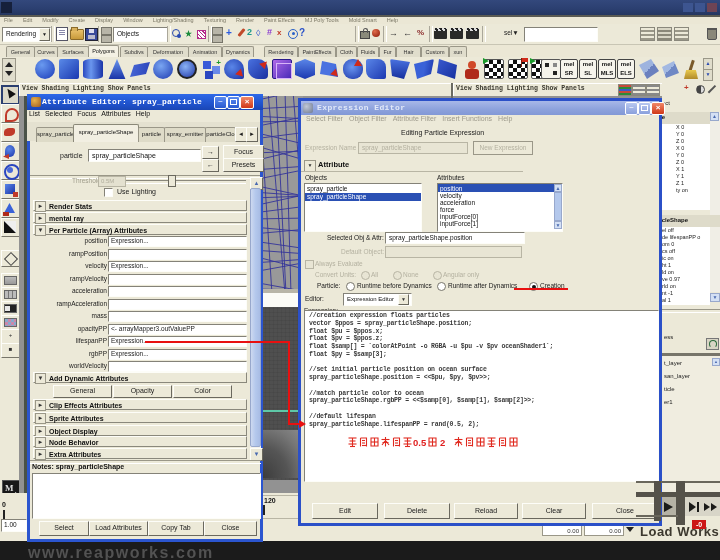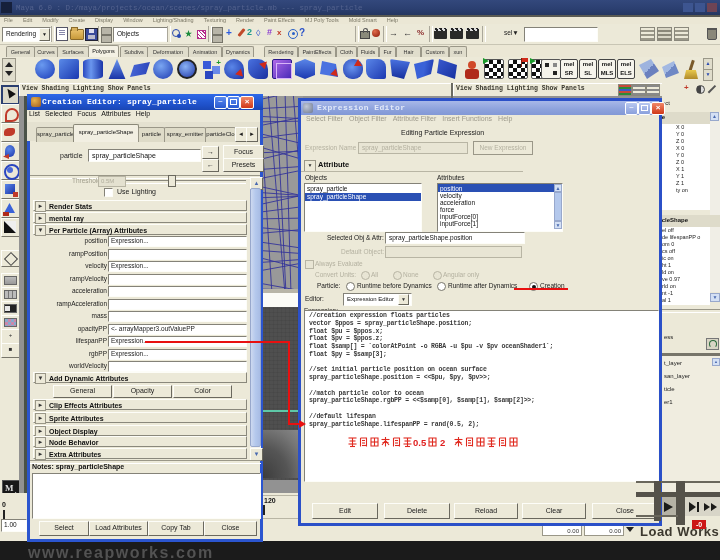--- a/index.html
+++ b/index.html
@@ -20,21 +20,20 @@
 .si{position:absolute;top:2px;width:20px;height:20px;border-radius:2px;}
 .mel{background:#f6f4ec;border:1px solid #444;box-sizing:border-box;font-size:6px;font-weight:bold;color:#111;text-align:center;line-height:9px;}
 .chtx{left:0px;font-size:5.5px;color:#222;white-space:nowrap;}
 .chtx2{left:2px;font-size:6px;color:#222;white-space:nowrap;}
 </style></head>
 <body>
 <div id="root">
 
 <div class="abs" style="left:0;top:0;width:720px;height:15px;background:linear-gradient(#33487c,#2b3f70 60%,#24365f);"></div>
 <div class="abs" style="left:1px;top:2px;width:11px;height:11px;background:#16203c;"></div>
-<div class="abs mono" style="left:16px;top:4px;font-size:7.5px;color:#53628e;white-space:nowrap;">Maya 6.0 : D:/maya/projects/ocean/scenes/spray_particle.mb --- spray_particle</div>
 <div class="abs" style="left:683px;top:3px;width:10px;height:9px;background:#3d5590;"></div>
 <div class="abs" style="left:695px;top:3px;width:10px;height:9px;background:#3d5590;"></div>
 <div class="abs" style="left:707px;top:3px;width:10px;height:9px;background:#6e4455;"></div>
 <div class="abs" style="left:0;top:15px;width:720px;height:2px;background:#5a5a52;"></div>
 
 <div class="abs" style="left:0;top:17px;width:720px;height:7px;font-size:5.5px;color:#7b7866;white-space:nowrap;">
 <span style="margin-left:4px;">File</span><span style="margin-left:10px;">Edit</span><span style="margin-left:10px;">Modify</span><span style="margin-left:10px;">Create</span><span style="margin-left:10px;">Display</span><span style="margin-left:10px;">Window</span><span style="margin-left:10px;">Lighting/Shading</span><span style="margin-left:10px;">Texturing</span><span style="margin-left:10px;">Render</span><span style="margin-left:10px;">Paint Effects</span><span style="margin-left:10px;">MJ Poly Tools</span><span style="margin-left:10px;">Mold Smart</span><span style="margin-left:10px;">Help</span>
 </div>
 
 <div class="abs" style="left:0;top:24px;width:720px;height:20px;background:#ece9d8;border-bottom:1px solid #c8c5b4;" id="statusline">
@@ -399,21 +398,21 @@
     <div class="abs" style="left:75px;top:22px;width:0;height:0;border-left:6px solid #1a1a18;border-top:4.5px solid transparent;border-bottom:4.5px solid transparent;"></div>
   </div>
   <div class="abs" style="left:640px;top:524px;width:80px;height:16px;font-size:13px;font-weight:bold;color:#3c382e;white-space:nowrap;z-index:45;letter-spacing:0.5px;">Load Works</div>
   <div class="abs" style="left:692px;top:520px;width:14px;height:9px;background:#cc1616;color:#fff;font-size:7px;font-weight:bold;text-align:center;line-height:9px;z-index:46;">-0</div>
 </div>
 
 <div class="abs" style="left:27px;top:94px;width:236px;height:448px;background:#ece9d8;border-left:3px solid #2b55cf;border-right:3px solid #2b55cf;border-bottom:3px solid #2b55cf;box-sizing:border-box;z-index:20;" id="ae">
 
   <div class="abs" style="left:-3px;top:0;width:236px;height:16px;background:linear-gradient(#2e68e8,#1e50c8 70%,#1a46b4);"></div>
   <div class="abs" style="left:1px;top:3px;width:10px;height:10px;background:radial-gradient(circle at 35% 35%,#e8b24a,#9a5a20);border-radius:2px;"></div>
-  <div class="abs mono" style="left:12px;top:3px;font-size:8px;font-weight:bold;color:#fff;white-space:nowrap;letter-spacing:0.2px;">Creation Editor: spray_particle</div>
+  <div class="abs mono" style="left:12px;top:3px;font-size:8px;font-weight:bold;color:#fff;white-space:nowrap;letter-spacing:0.2px;">Attribute Editor: spray_particle</div>
   <div class="abs" style="left:184px;top:2px;width:11px;height:11px;background:linear-gradient(#5a8af0,#2a5ad0);border:1px solid #fff;border-radius:2px;color:#fff;font-size:8px;line-height:9px;text-align:center;">−</div>
   <div class="abs" style="left:197px;top:2px;width:11px;height:11px;background:linear-gradient(#5a8af0,#2a5ad0);border:1px solid #fff;border-radius:2px;">
         <div style="width:5px;height:4px;border:1px solid #fff;margin:2px auto;"></div>
       </div>
   <div class="abs" style="left:210px;top:2px;width:12px;height:11px;background:linear-gradient(#f08868,#d03818);border:1px solid #fff;border-radius:2px;color:#fff;font-size:8px;line-height:10px;text-align:center;font-weight:bold;">×</div>
 
   <div class="abs" style="left:-3px;top:16px;width:233px;height:12px;background:#ece9d8;font-size:7px;color:#111;white-space:nowrap;">
     <span style="margin-left:2px;">List</span><span style="margin-left:5px;">Selected</span><span style="margin-left:5px;">Focus</span><span style="margin-left:5px;">Attributes</span><span style="margin-left:5px;">Help</span>
   </div>
 

